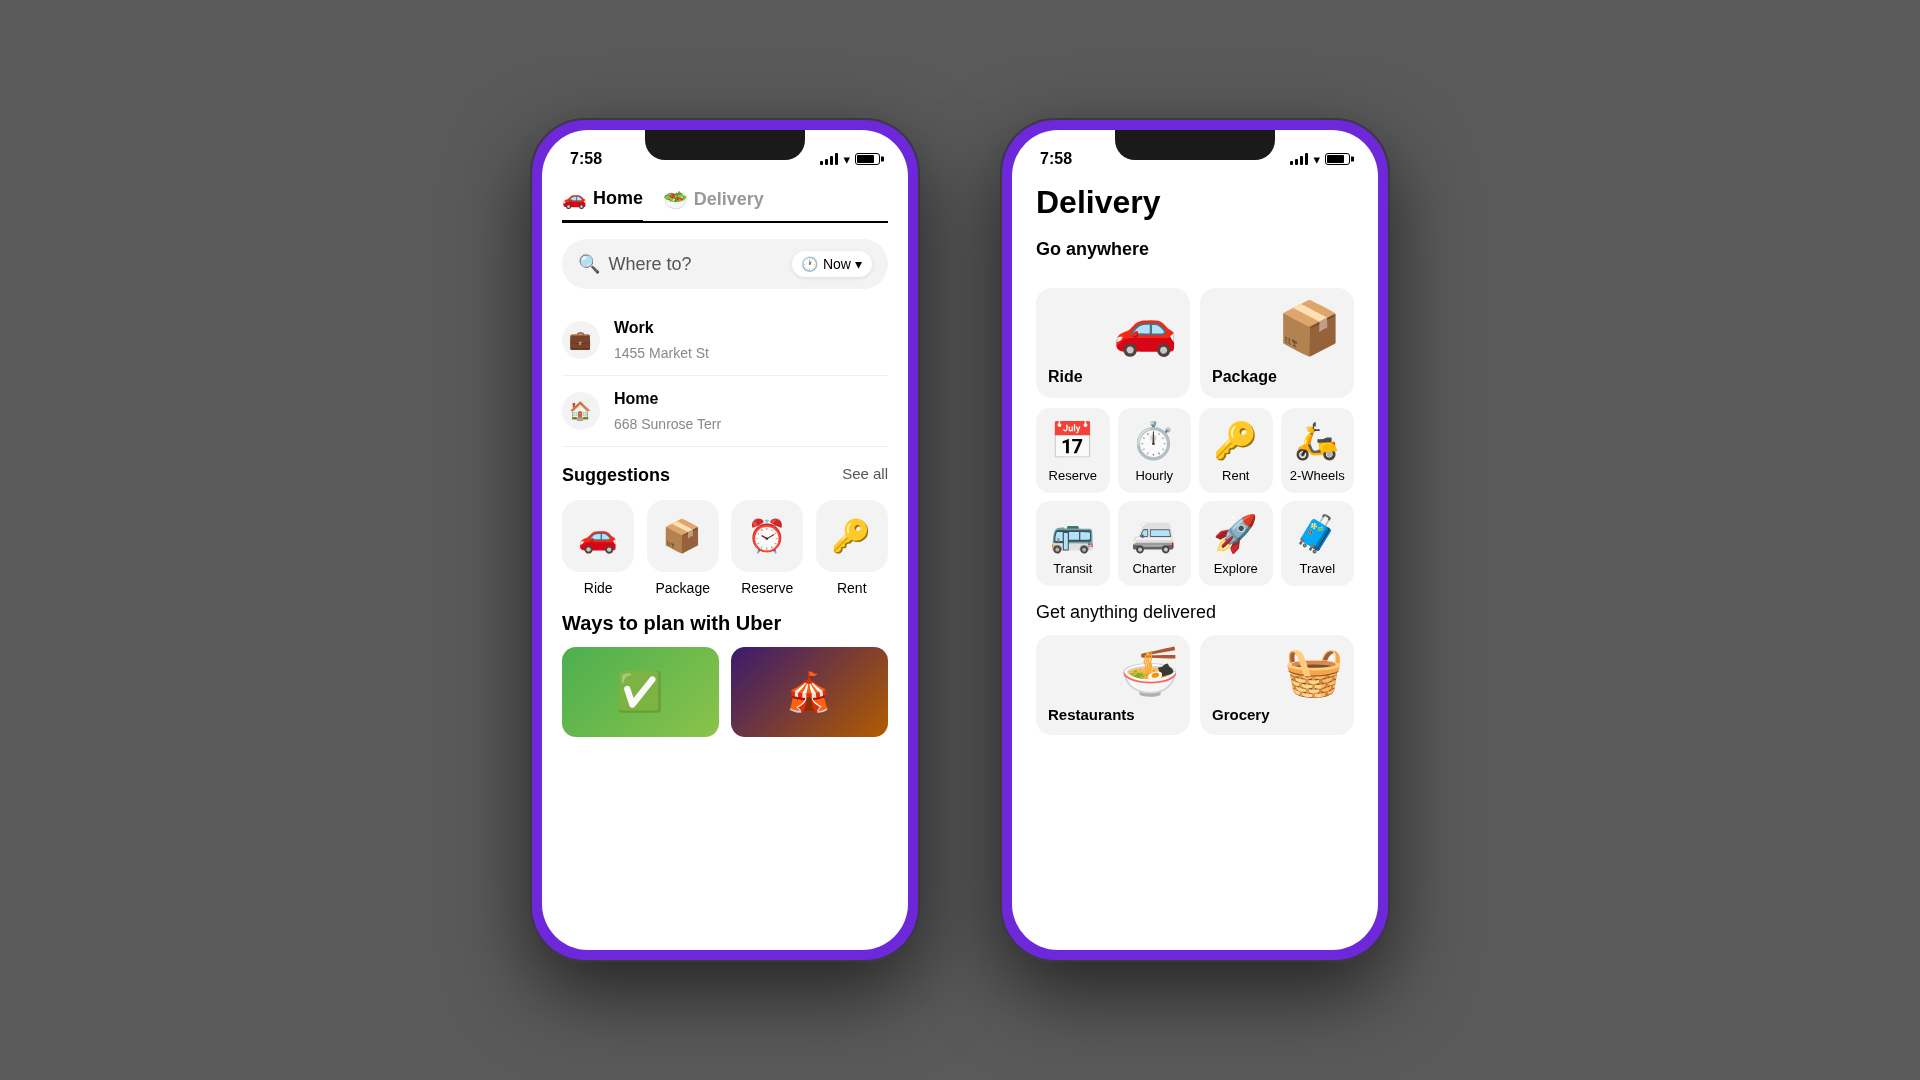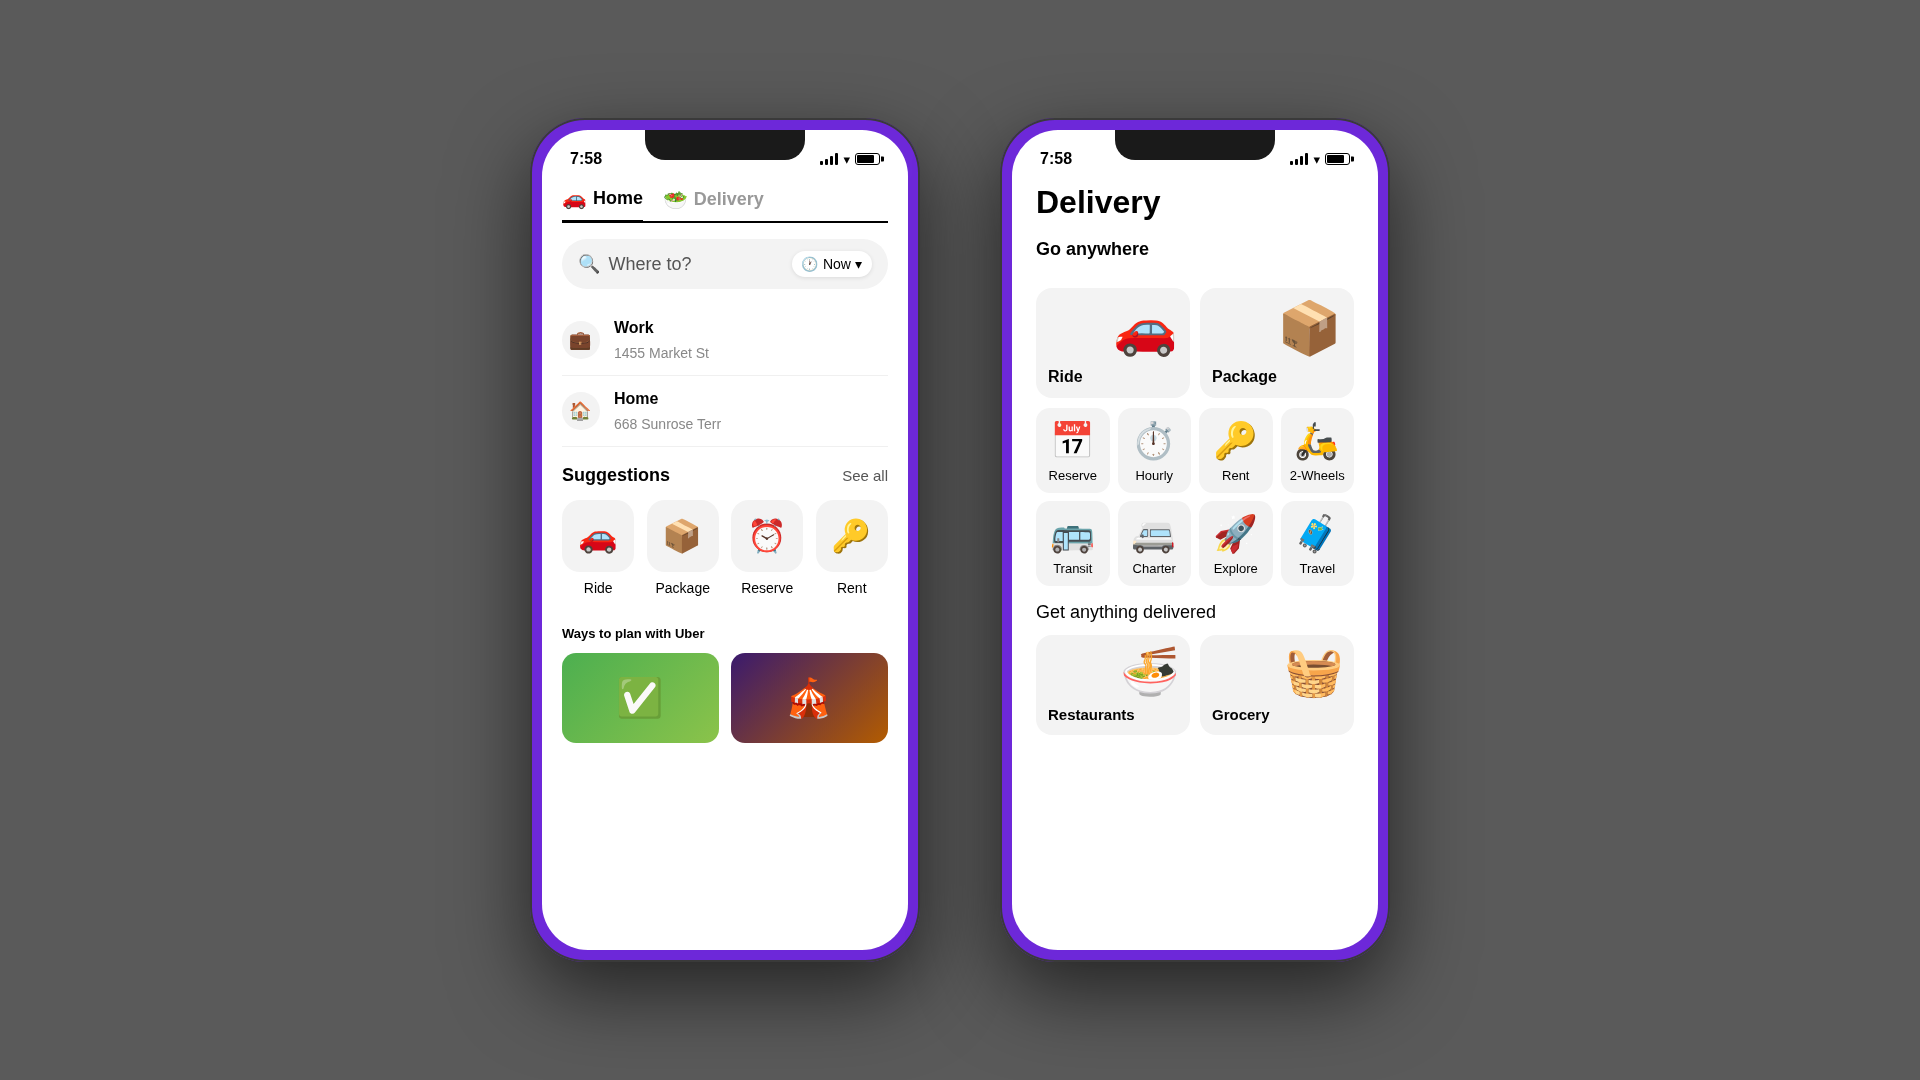--- a/index.html
+++ b/index.html
@@ -200,21 +200,20 @@
     .place-info .place-addr {
       font-size: 14px;
       color: #888;
       margin-top: 8px;
     }
 
     
     .section-header {
       display: flex;
       justify-content: space-between;
-      align-items: center;
       margin: 18px 0 14px;
     }
     .section-title {
       font-size: 18px;
       font-weight: 700;
       color: #000;
     }
     .see-all {
       font-size: 15px;
       color: #555;
@@ -242,24 +241,24 @@
       font-size: 32px;
     }
     .suggestion-label {
       font-size: 14px;
       color: #000;
       font-weight: 500;
     }
 
     
     .ways-title {
-      font-size: 13px;
+      font-size: 20px;
       font-weight: 700;
       color: #000;
-      margin: 30px 0 12px;
+      margin: 16px 0 12px;
     }
     .ways-cards {
       display: flex;
       gap: 12px;
     }
     .ways-card {
       flex: 1;
       height: 90px;
       border-radius: 14px;
       overflow: hidden;

